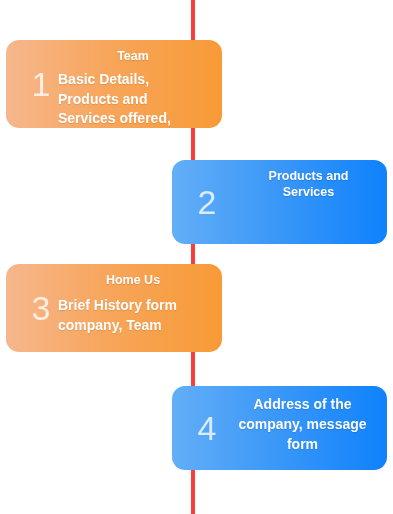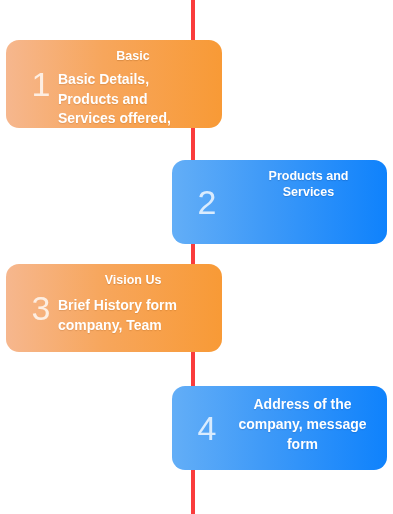--- a/index.html
+++ b/index.html
@@ -125,36 +125,36 @@
 </head>
 <body>
 
 <div id="diagram">
 
   <div class="spine"></div>
 
   <div class="step left orange" id="step-1">
     <div class="step-num">1</div>
     <div class="step-body">
-      <div class="step-title">Basic</div>
+      <div class="step-title">Team</div>
       <div class="step-desc">Basic Details, Products and Services offered, Vision of the company</div>
     </div>
   </div>
 
   <div class="step right blue" id="step-2">
     <div class="step-num">2</div>
     <div class="step-body">
       <div class="step-title">Products and Services</div>
     </div>
   </div>
 
   <div class="step left orange" id="step-3">
     <div class="step-num">3</div>
     <div class="step-body">
-      <div class="step-title">Vision Us</div>
+      <div class="step-title">Home Us</div>
       <div class="step-desc">Brief History form company, Team</div>
     </div>
   </div>
 
   <div class="step right blue" id="step-4">
     <div class="step-num">4</div>
     <div class="step-body">
       <div class="step-desc center">Address of the company, message form</div>
     </div>
   </div>

